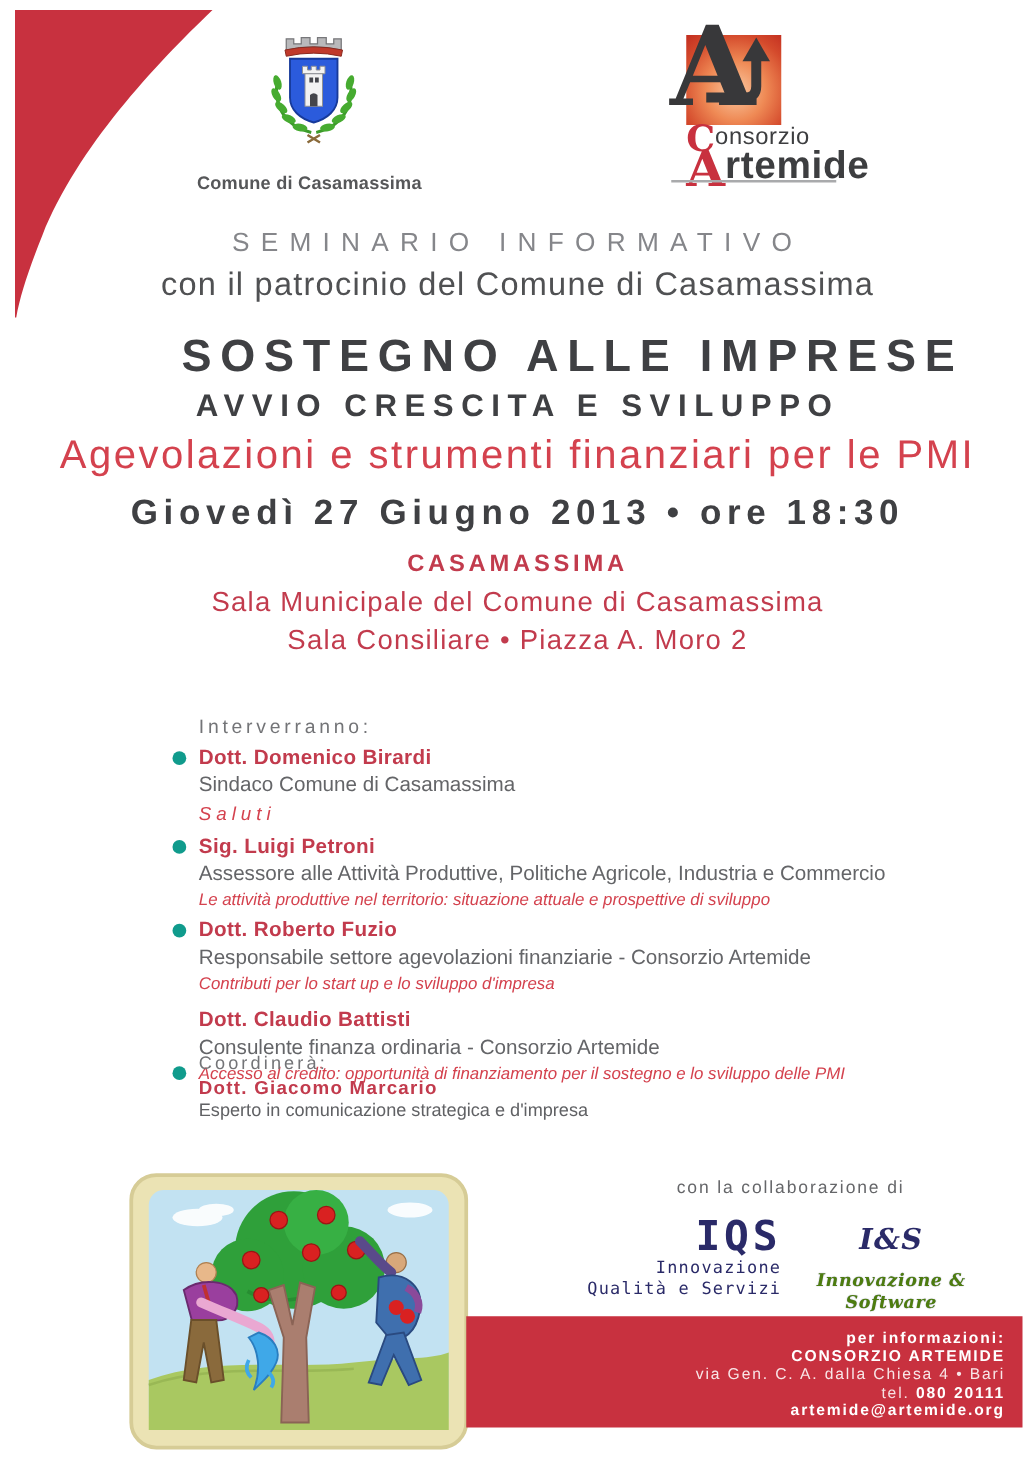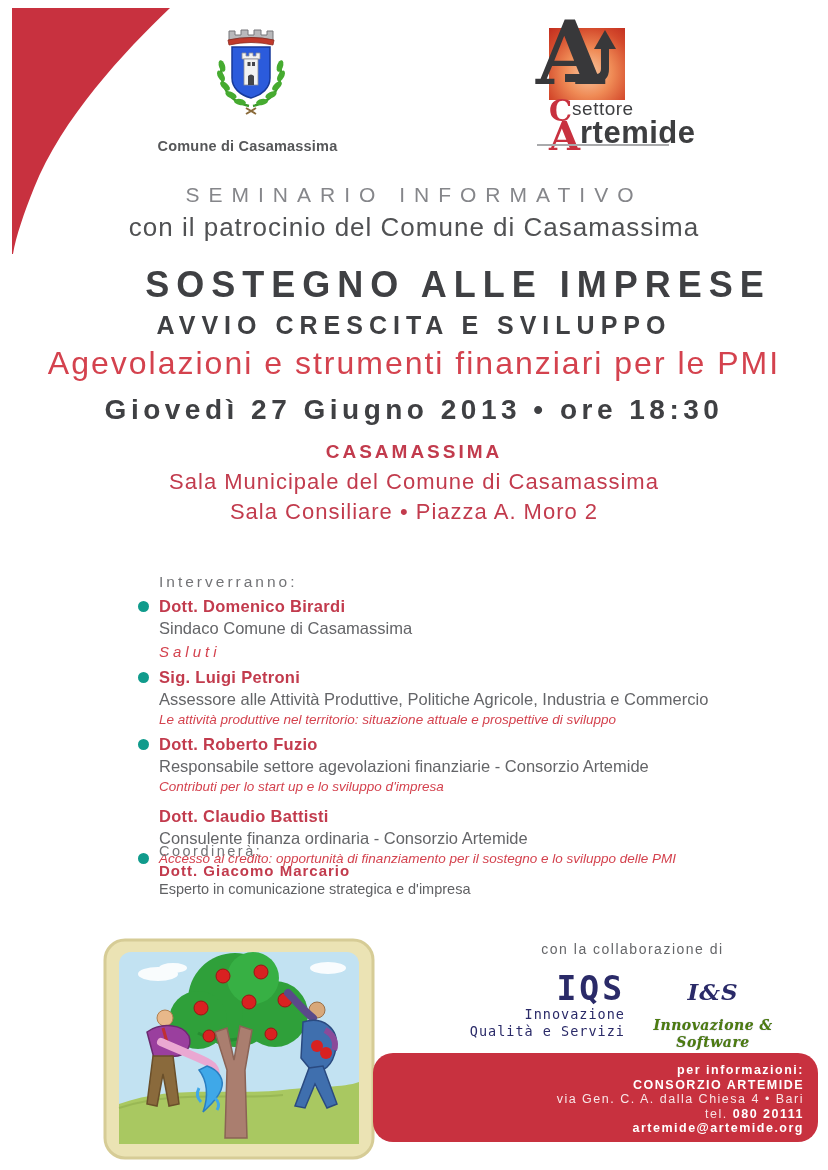--- a/index.html
+++ b/index.html
@@ -73,21 +73,21 @@
   .iqs{left:455px;top:972px;width:170px;text-align:right;color:var(--navy);}
   .iqs-acronym{font-family:"DejaVu Sans Mono","Liberation Mono",monospace;font-weight:bold;font-size:33px;line-height:34px;letter-spacing:3px;}
   .iqs-line{font-family:"DejaVu Sans Mono","Liberation Mono",monospace;font-size:13.5px;line-height:17px;letter-spacing:1px;}
   .ies{left:628px;top:975px;width:170px;text-align:center;color:var(--navy);}
   .ies-acronym{font-family:"DejaVu Serif",serif;font-style:italic;font-weight:700;font-size:23px;line-height:33px;letter-spacing:1px;}
   .ies-line{font-family:"DejaVu Serif",serif;font-style:italic;font-weight:700;font-size:14px;line-height:17px;
     color:#4d7c0f;text-shadow:0 0 1px #9a9ac0;letter-spacing:.5px;margin-top:9px;}
 
   
   .contact{left:373px;top:1053px;width:445px;height:89px;background:var(--accent-red);
-    color:#ffffff;text-align:right;padding:10px 14px 0 0;border-radius:20px;}
+    color:#ffffff;text-align:right;padding:10px 14px 0 0;}
   .contact div{font-size:12.5px;line-height:14.5px;letter-spacing:1.5px;}
   .ct-label{font-weight:600;}
   .ct-org{font-weight:bold;}
   .ct-address{color:rgba(255,255,255,.88);}
   .ct-tel-label{color:rgba(255,255,255,.85);font-weight:400;}
   .ct-tel-number{font-weight:bold;}
   .ct-email{font-weight:bold;}
 </style>
 </head>
 <body>
@@ -136,21 +136,21 @@
   </div>
 
   <div class="abs artemide">
     <div class="art-square"></div>
     <div class="art-a">A</div>
     <svg class="art-arrow" width="170" height="110" viewBox="0 0 170 110">
       <path d="M30,56 L61,56 Q70,56 70,47 L70,26" fill="none" stroke="#38383a" stroke-width="8"></path>
       <polygon points="59,27 81,27 70,8" fill="#38383a"></polygon>
     </svg>
     <div class="art-line1">
-      <span class="ini">C</span><span class="rest">settore</span>
+      <span class="ini">C</span><span class="rest">onsorzio</span>
     </div>
     <div class="art-line2">
       <span class="ini">A</span><span class="rest">rtemide</span>
     </div>
     <div class="art-underline"></div>
   </div>
 
   <div class="abs ctr kicker">SEMINARIO INFORMATIVO</div>
   <div class="abs ctr patronage">con il patrocinio del Comune di Casamassima</div>
   <div class="abs ctr title">SOSTEGNO ALLE IMPRESE</div>

